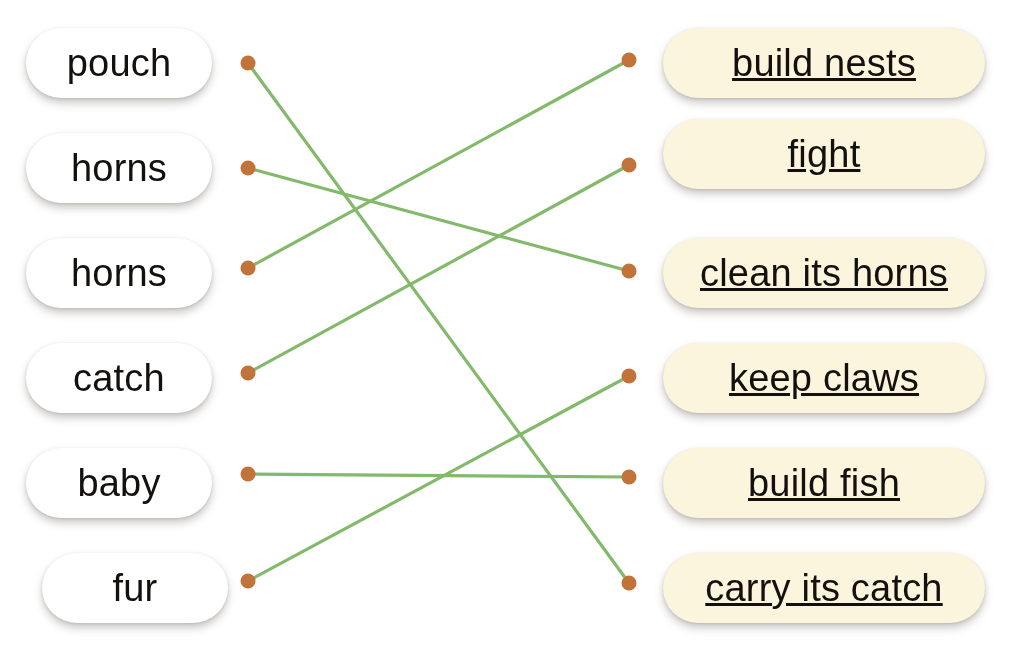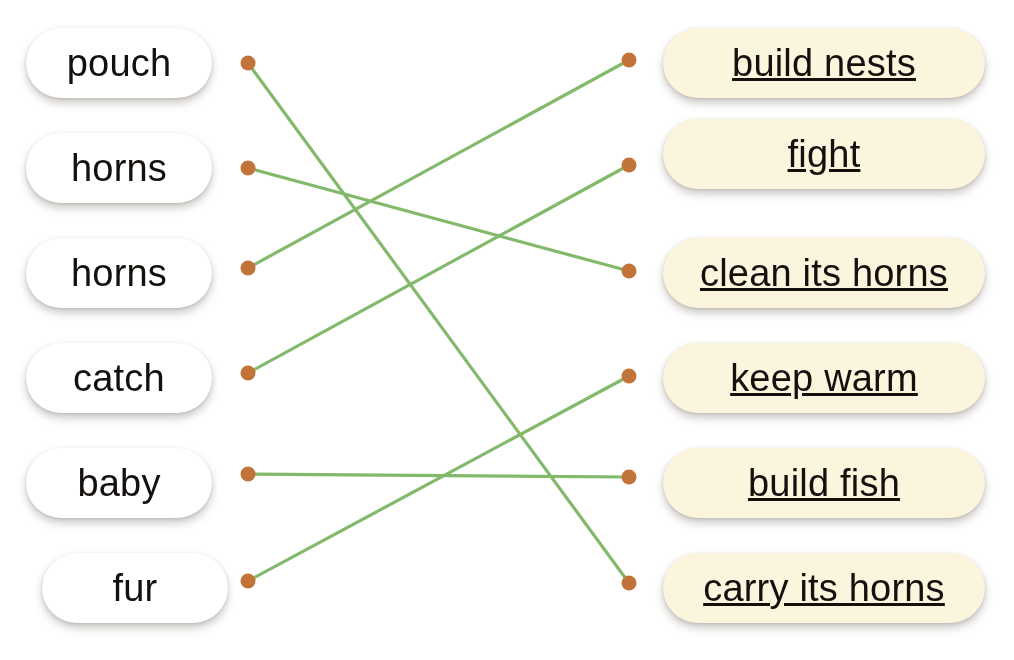--- a/index.html
+++ b/index.html
@@ -120,27 +120,27 @@
       <div class="pill pill-right" style="top: 28px; left: 0px;">
         <span>build nests</span>
       </div>
       <div class="pill pill-right" style="top: 119px; left: 0px;">
         <span>fight</span>
       </div>
       <div class="pill pill-right" style="top: 238px; left: 0px;">
         <span>clean its horns</span>
       </div>
       <div class="pill pill-right" style="top: 343px; left: 0px;">
-        <span>keep warm</span>
+        <span>keep claws</span>
       </div>
       <div class="pill pill-right" style="top: 448px; left: 0px;">
         <span>build fish</span>
       </div>
       <div class="pill pill-right" style="top: 553px; left: 0px;">
-        <span>carry its horns</span>
+        <span>carry its catch</span>
       </div>
     </div>
 
   <div id="dots-layer">
       <div class="dot" style="left: 248px; top: 63px; background: rgb(194, 115, 57);"></div>
       <div class="dot" style="left: 248px; top: 168px; background: rgb(194, 115, 57);"></div>
       <div class="dot" style="left: 248px; top: 268px; background: rgb(194, 115, 57);"></div>
       <div class="dot" style="left: 248px; top: 373px; background: rgb(194, 115, 57);"></div>
       <div class="dot" style="left: 248px; top: 474px; background: rgb(194, 115, 57);"></div>
       <div class="dot" style="left: 248px; top: 581px; background: rgb(194, 115, 57);"></div>

